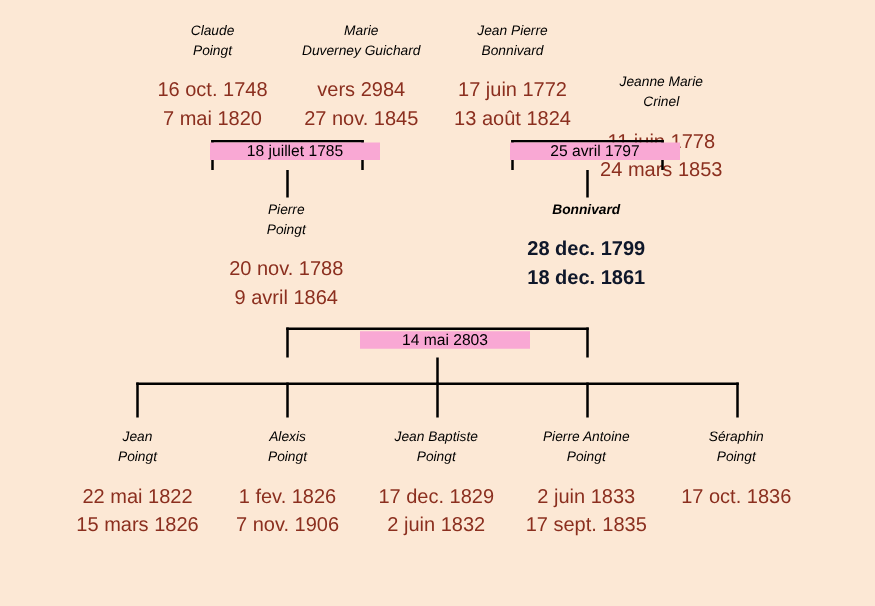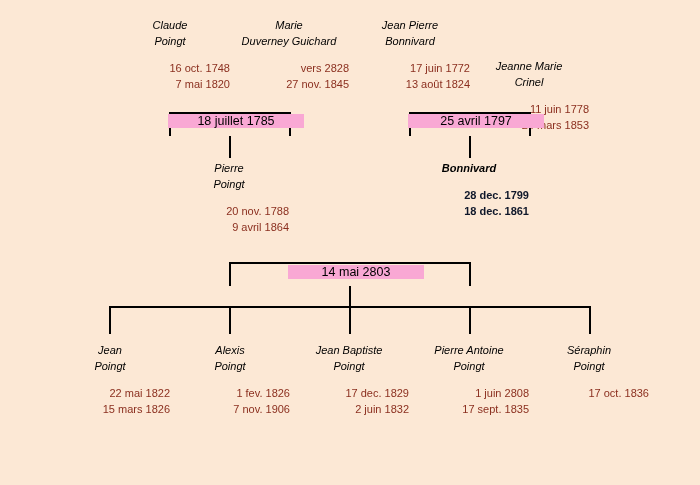--- a/index.html
+++ b/index.html
@@ -23,23 +23,22 @@
     position: absolute;
     text-align: center;
     line-height: 1.45;
   }
   .person .name {
     font-size: 11px;
     color: #000;
     font-style: italic;
   }
   .person .dates {
-    font-size: 11px;
+    font-size: 16px;
     color: #8b2f1f;
-    text-align: right;
   }
   .person .dates .d {
     display: block;
   }
   .person .name .n {
     display: block;
   }
   .gap {
     height: 11px;
   }
@@ -87,21 +86,21 @@
     </div>
   </div>
 
   <div class="person" style="left:229px; top:18px; width:120px;">
     <div class="name">
       <span class="n">Marie</span>
       <span class="n">Duverney Guichard</span>
     </div>
     <div class="gap"></div>
     <div class="dates">
-      <span class="d">vers 2828</span>
+      <span class="d">vers 2984</span>
       <span class="d">27 nov. 1845</span>
     </div>
   </div>
 
   <div class="person" style="left:350px; top:18px; width:120px;">
     <div class="name">
       <span class="n">Jean Pierre</span>
       <span class="n">Bonnivard</span>
     </div>
     <div class="gap"></div>
@@ -207,21 +206,21 @@
     </div>
   </div>
 
   <div class="person" style="left:409px; top:343px; width:120px;">
     <div class="name">
       <span class="n">Pierre Antoine</span>
       <span class="n">Poingt</span>
     </div>
     <div class="gap"></div>
     <div class="dates">
-      <span class="d">1 juin 2808</span>
+      <span class="d">2 juin 1833</span>
       <span class="d">17 sept. 1835</span>
     </div>
   </div>
 
   <div class="person" style="left:529px; top:343px; width:120px;">
     <div class="name">
       <span class="n">Séraphin</span>
       <span class="n">Poingt</span>
     </div>
     <div class="gap"></div>

